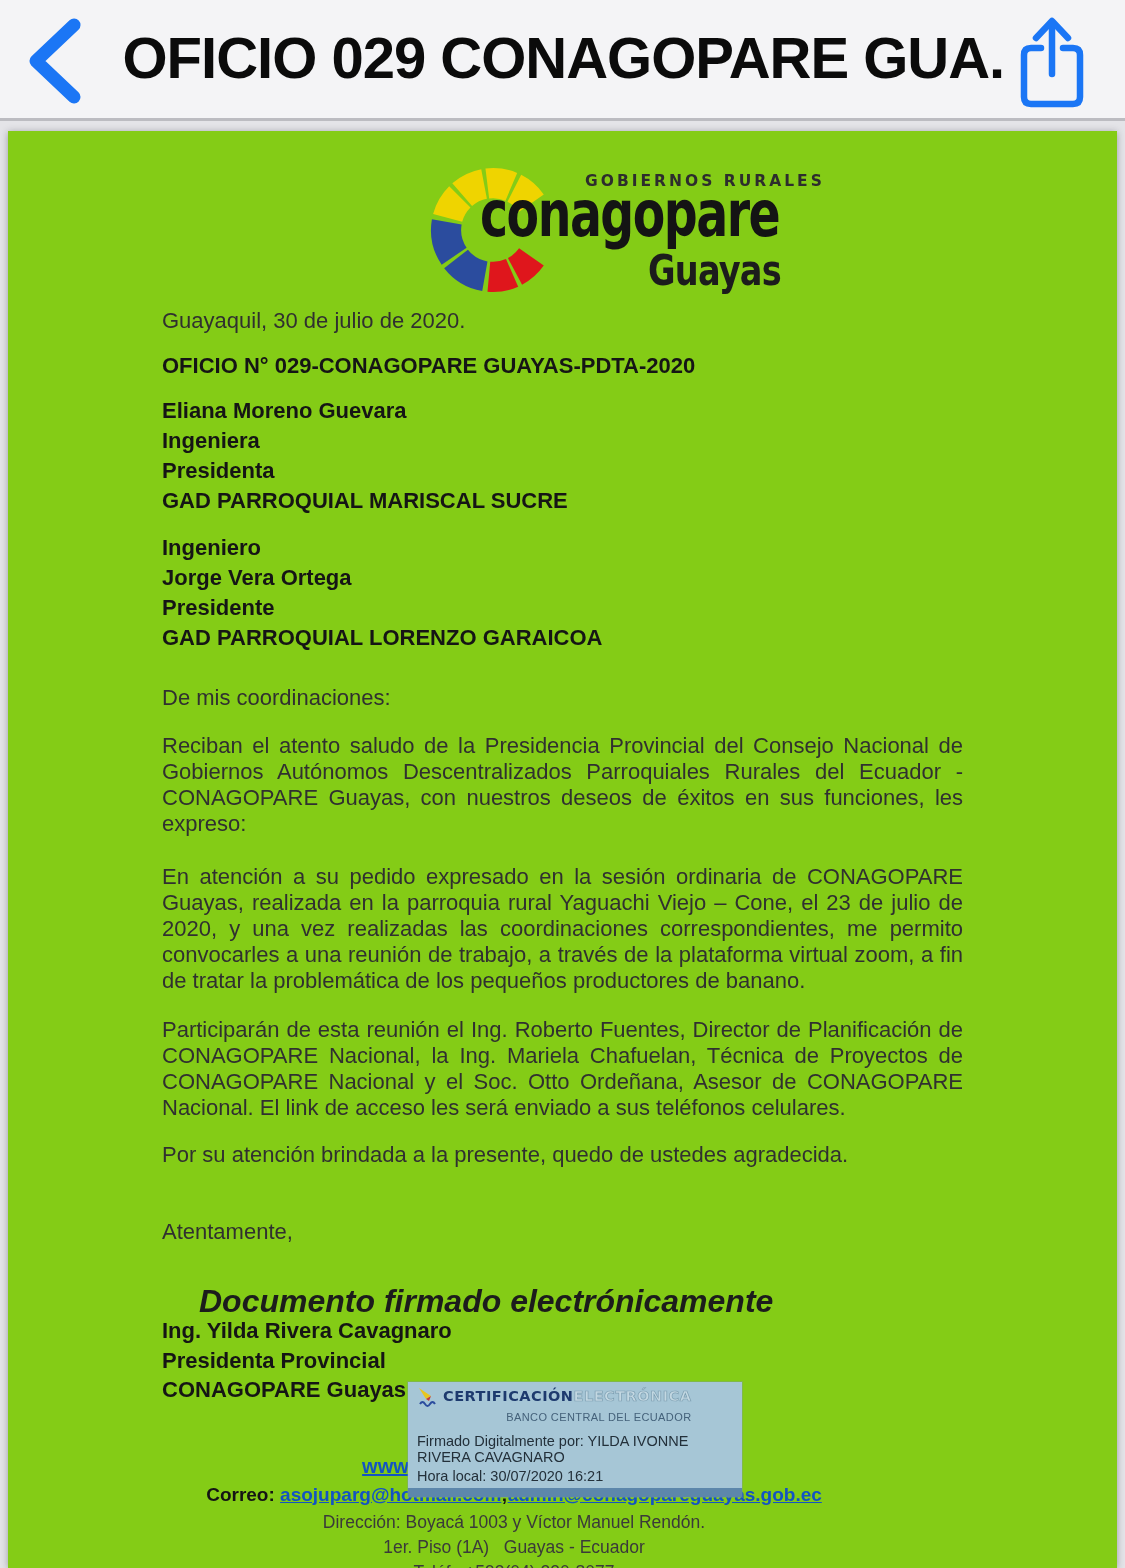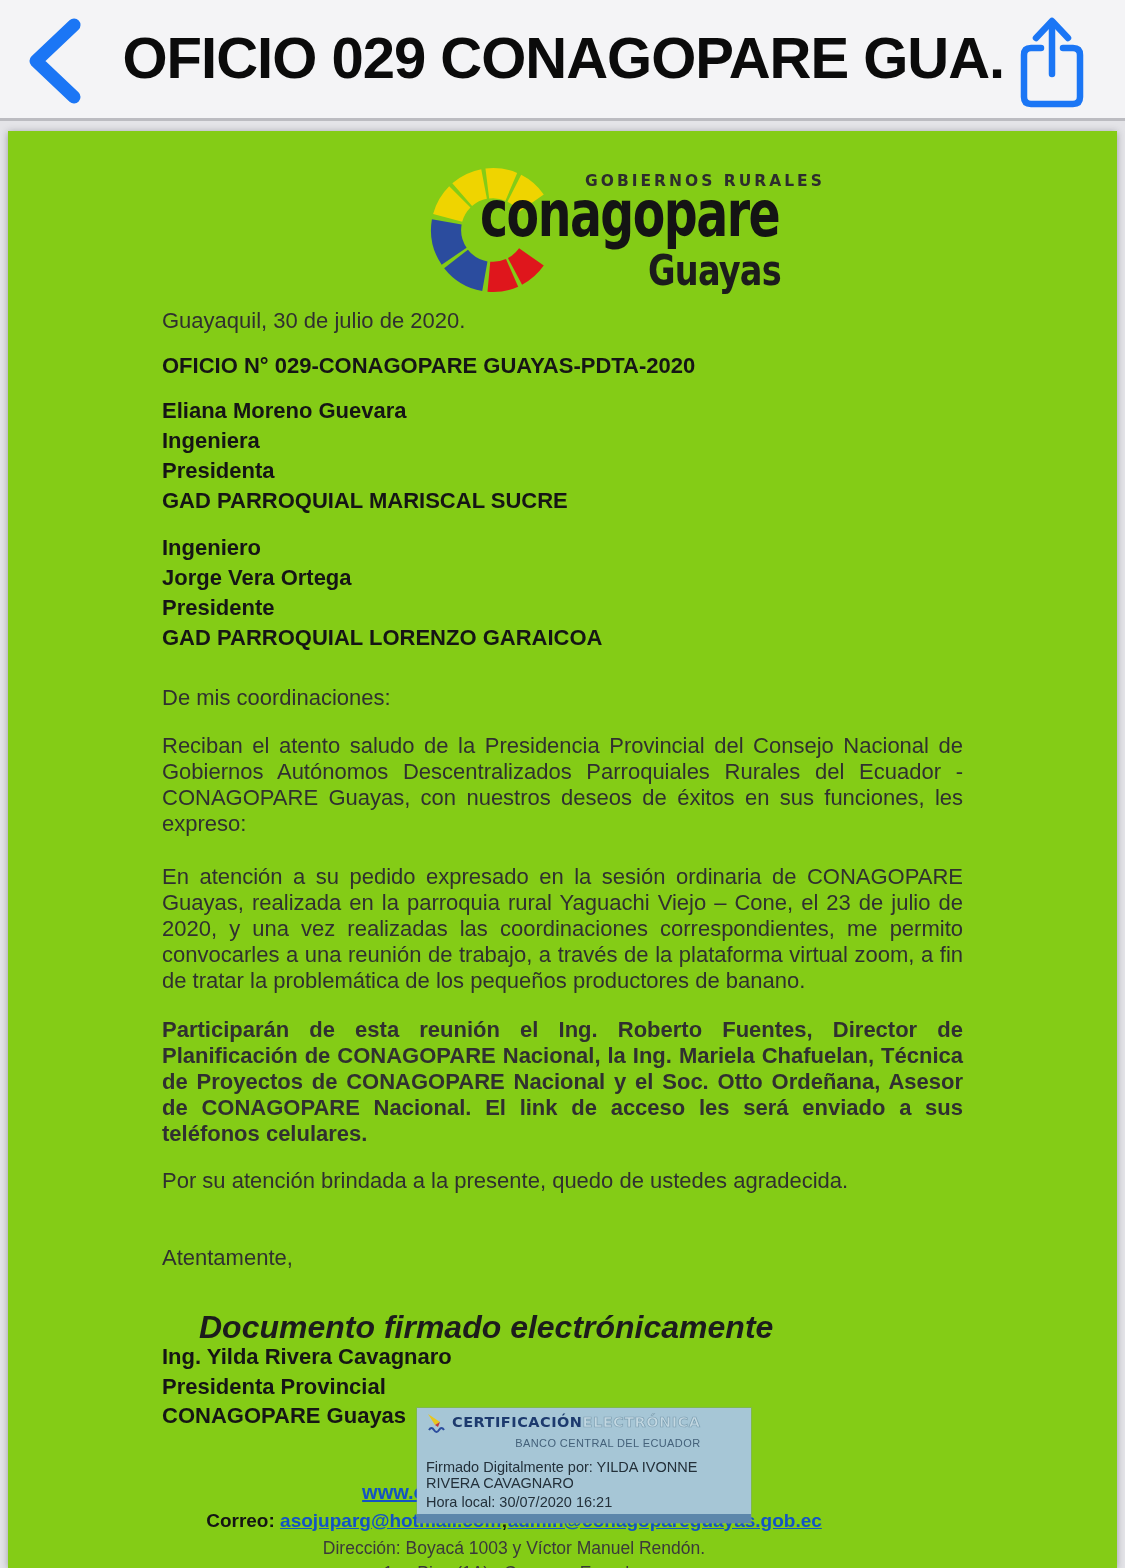--- a/index.html
+++ b/index.html
@@ -45,34 +45,34 @@
   }
 
   
   .letter { color:#303030; font-size:22px; line-height:26px; }
   .date-line { margin-top:12px; }
   .oficio-line { margin-top:19px; font-weight:bold; color:#151515; }
   .recipient { margin-top:17px; font-weight:bold; color:#151515; line-height:30px; }
   .salutation { margin-top:32px; }
   .para { margin-top:27px; text-align:justify; }
   .para.p1 { margin-top:22px; }
-  .para.p3 { margin-top:23px;font-weight:bold; }
+  .para.p3 { margin-top:23px; }
   .para.last { margin-top:21px; text-align:left; }
   .closing { margin-top:51px; }
 
   .sig-block { position:relative; margin-top:41px; }
   .sig-note {
     font-family:Liberation Sans, sans-serif; font-style:italic; font-weight:bold;
     font-size:32px; line-height:30px; color:#1c1c1c;margin-left:37px;
   }
   .sig-line { font-weight:bold; color:#151515; font-size:22px; line-height:29.5px; }
 
   
   .stamp {
-    position:absolute; left:255px; top:96px; width:334px;
+    position:absolute; left:246px; top:96px; width:334px;
     background:#a6c6d6; padding:5px 9px 0 9px; box-shadow:0 0 0 1px rgba(120,150,170,.35);
   }
   .stamp-head { display:flex; align-items:flex-start; }
   .stamp-quill { width:24px; height:22px; flex:0 0 auto; margin-right:2px; }
   .stamp-titles { line-height:13px; white-space:nowrap; }
   .stamp-t1 {
     font-size:14.5px; font-weight:bold; color:#1d3a6e; letter-spacing:.5px;
     font-family:"DejaVu Sans", sans-serif;
   }
   .stamp-t2 {

